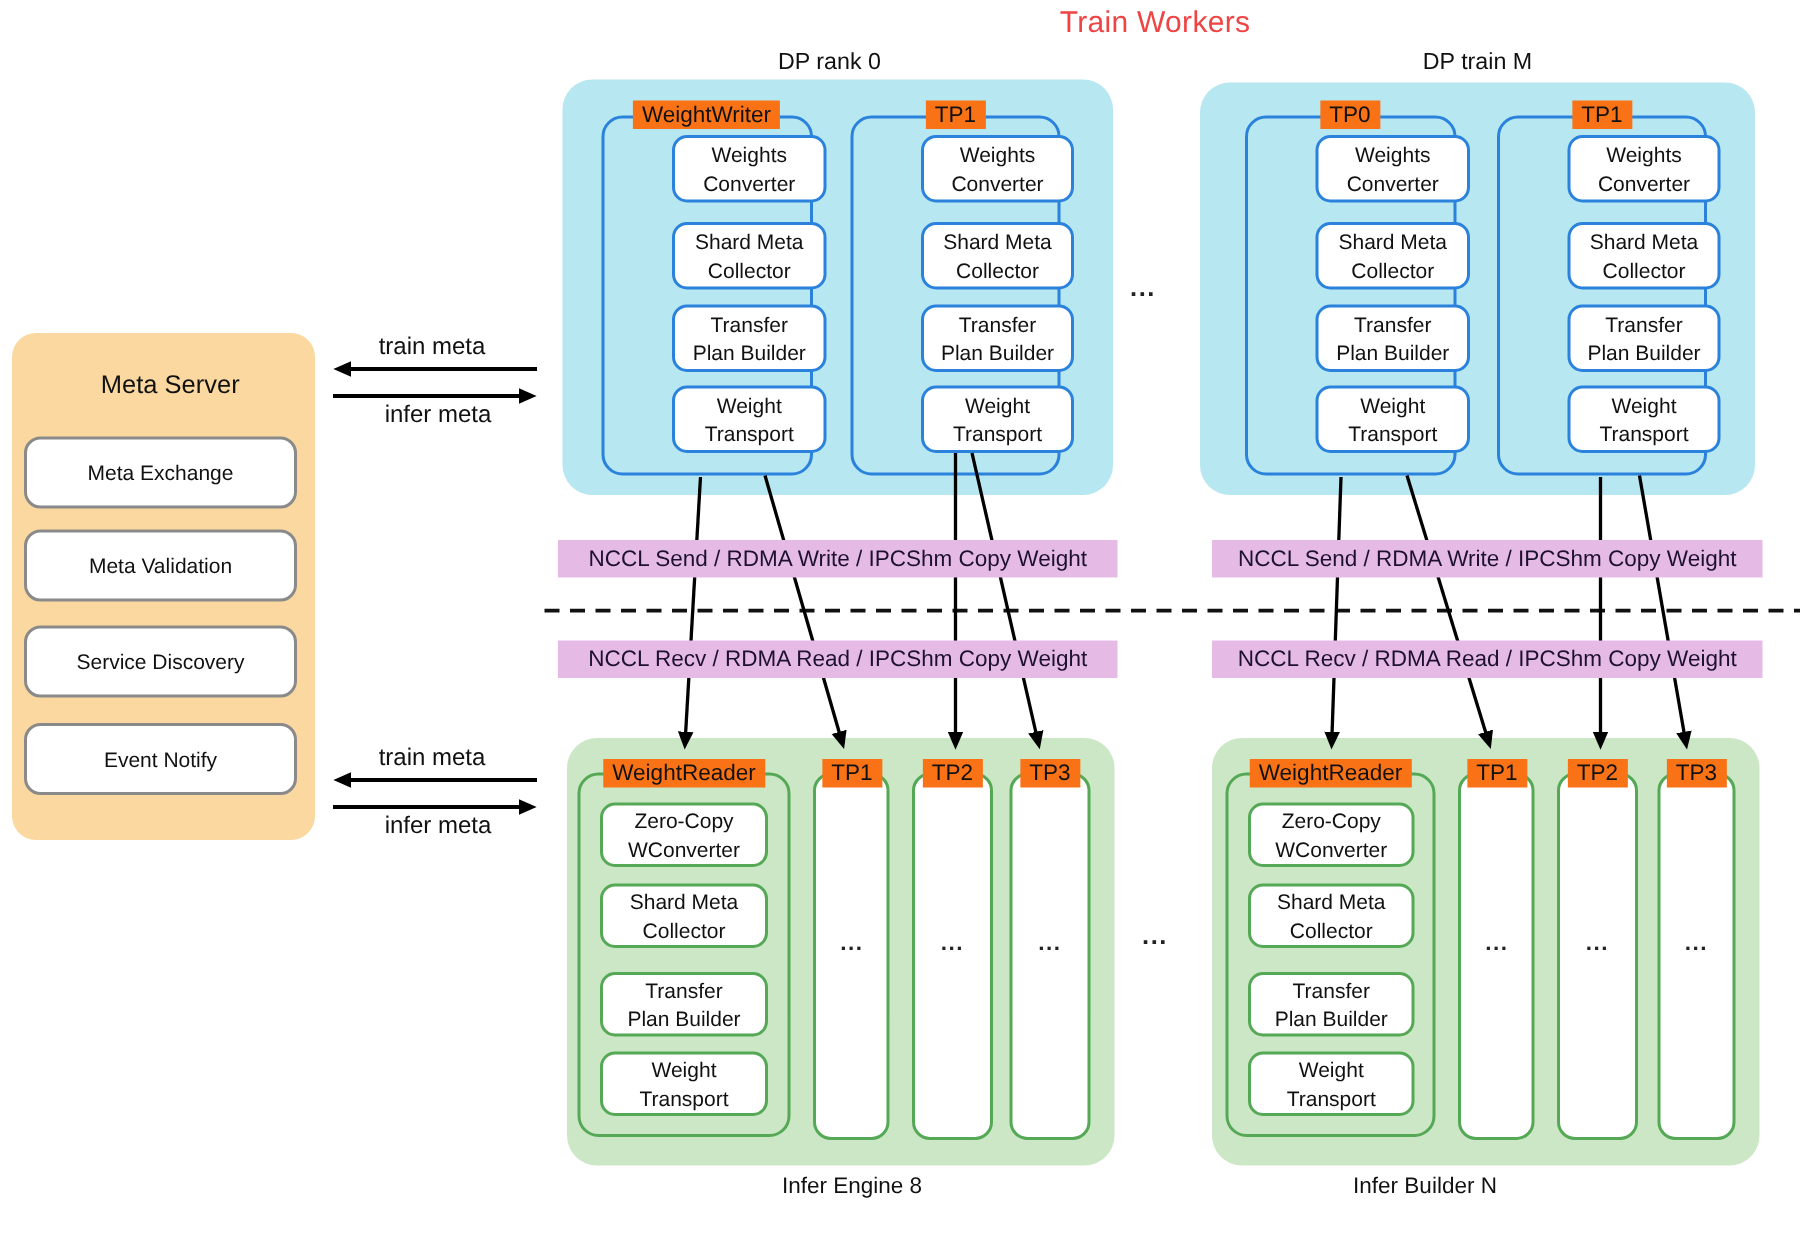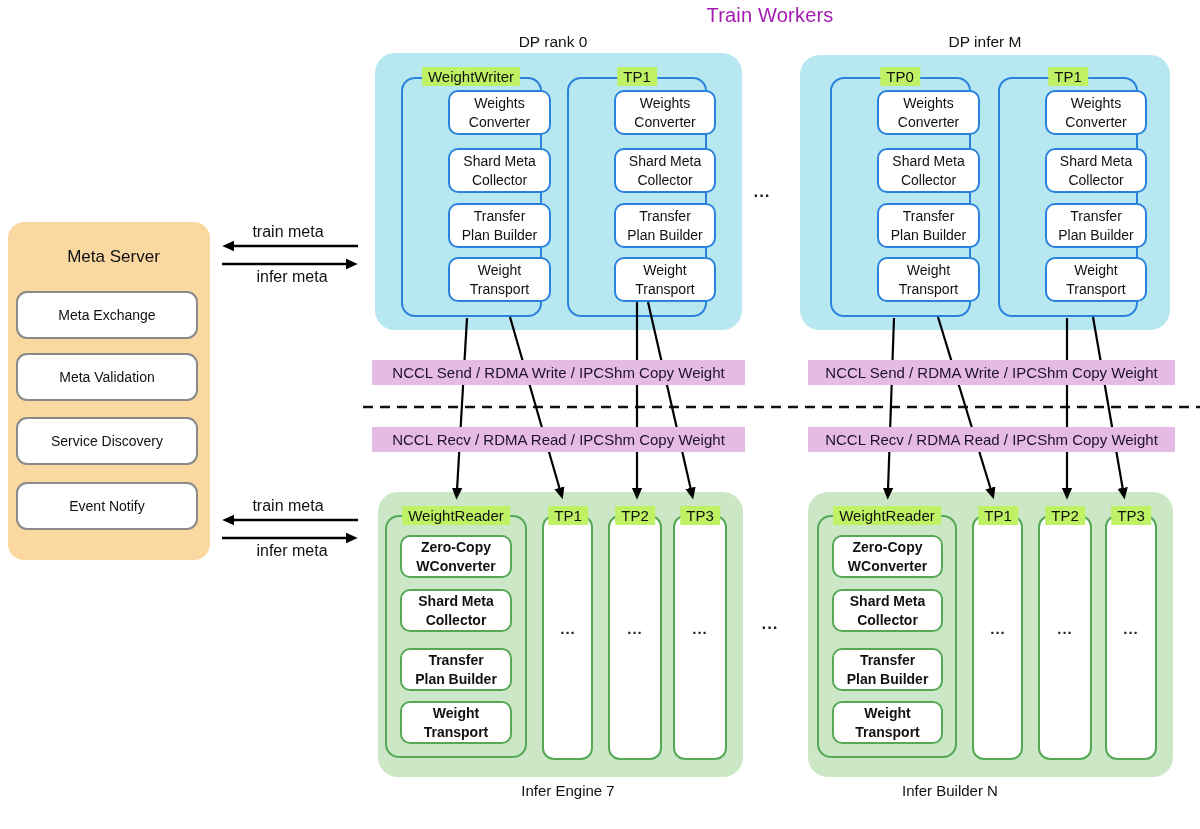--- a/index.html
+++ b/index.html
@@ -1,35 +1,35 @@
 <!DOCTYPE html>
 <html><head>
 <meta charset="utf-8">
 <style>
   * { margin:0; padding:0; box-sizing:border-box; }
   html,body { background:#ffffff; }
   body { font-family:"Liberation Sans", sans-serif; color:#111; }
   .stage { position:relative; width:1200px; height:829px; background:#fff; overflow:hidden; }
 
-  .big-title { position:absolute; font-size:20px; letter-spacing:.2px; color:#a21caf; text-align:center; }
+  .big-title { position:absolute; font-size:20px; letter-spacing:.2px; color:#ef4444; text-align:center; }
 
   .group-label, .engine-label { position:absolute; font-size:15.5px; white-space:nowrap; transform:translateX(-50%); }
 
   .train-box { position:absolute; background:#b7e7f1; border-radius:20px; }
   .infer-box { position:absolute; background:#cbe7c5; border-radius:20px; }
 
   .train-col { position:absolute; border:2px solid #2a82dd; border-radius:14px; background:transparent; }
   .reader-col { position:absolute; border:2px solid #55a855; border-radius:14px; background:transparent; }
   .tp-col { position:absolute; border:2px solid #55a855; border-radius:12px; background:#ffffff; }
 
-  .chip { position:absolute; transform:translateX(-50%); background:#bef264; padding:0 6px; font-size:15px; line-height:19px; white-space:nowrap; }
+  .chip { position:absolute; transform:translateX(-50%); background:#f97316; padding:0 6px; font-size:15px; line-height:19px; white-space:nowrap; }
 
   .mod { position:absolute; background:#ffffff; border-radius:10px; display:flex; flex-direction:column; align-items:center; justify-content:center; text-align:center; font-size:14px; line-height:19px; }
   .mod.blue { border:2px solid #2a82dd;margin-left:28px; }
-  .mod.green { border:2px solid #55a855;font-weight:bold; }
+  .mod.green { border:2px solid #55a855; }
   .mod span { display:block; white-space:nowrap; }
 
   .bar { position:absolute; background:#e5bbe5; height:25px; display:flex; align-items:center; justify-content:center; font-size:15px; color:#1d1030; white-space:nowrap; }
 
   .meta-box { position:absolute; background:#fad8a0; border-radius:16px; }
   .meta-title { position:absolute; font-size:17px; text-align:center; }
   .meta-item { position:absolute; background:#ffffff; border:2px solid #8a8a8a; border-radius:11px; display:flex; align-items:center; justify-content:center; font-size:14px; }
 
   .meta-arrow-label { position:absolute; font-size:16px; text-align:center; white-space:nowrap; }
 
@@ -95,21 +95,21 @@
   <div class="mod blue" style="left:586px;top:257px;width:102px;height:45px;">
     <span>Weight</span>
       <span>Transport</span>
   </div>
 
   <div class="chip" style="left:471px;top:67px;">WeightWriter</div>
   <div class="chip" style="left:637px;top:67px;">TP1</div>
 
   <div class="dots" style="left:737px;top:182px;width:50px;">...</div>
 
-  <div class="group-label" style="left:985px;top:33px;">DP infer M</div>
+  <div class="group-label" style="left:985px;top:33px;">DP train M</div>
   <div class="train-box" style="left:800px;top:55px;width:370px;height:275px;"></div>
 
   <div class="train-col" style="left:830px;top:77px;width:141px;height:240px;"></div>
   <div class="mod blue" style="left:849px;top:90px;width:103px;height:45px;">
     <span>Weights</span>
       <span>Converter</span>
   </div>
   <div class="mod blue" style="left:849px;top:148px;width:103px;height:45px;">
     <span>Shard Meta</span>
       <span>Collector</span>
@@ -168,21 +168,21 @@
   <div class="tp-col" style="left:673px;top:515px;width:54px;height:245px;"></div>
   <div class="coldots" style="left:568px;top:620px;">...</div>
   <div class="coldots" style="left:635px;top:620px;">...</div>
   <div class="coldots" style="left:700px;top:620px;">...</div>
 
   <div class="chip" style="left:456px;top:506px;">WeightReader</div>
   <div class="chip" style="left:568px;top:506px;">TP1</div>
   <div class="chip" style="left:635px;top:506px;">TP2</div>
   <div class="chip" style="left:700px;top:506px;">TP3</div>
 
-  <div class="engine-label" style="left:568px;top:782px;font-size:15px;">Infer Engine 7</div>
+  <div class="engine-label" style="left:568px;top:782px;font-size:15px;">Infer Engine 8</div>
 
   <div class="dots" style="left:745px;top:614px;width:50px;">...</div>
 
   <div class="infer-box" style="left:808px;top:492px;width:365px;height:285px;"></div>
   <div class="reader-col" style="left:817px;top:515px;width:140px;height:243px;"></div>
   <div class="mod green" style="left:832px;top:535px;width:111px;height:43px;">
     <span>Zero-Copy</span>
       <span>WConverter</span>
   </div>
   <div class="mod green" style="left:832px;top:589px;width:111px;height:43px;">

